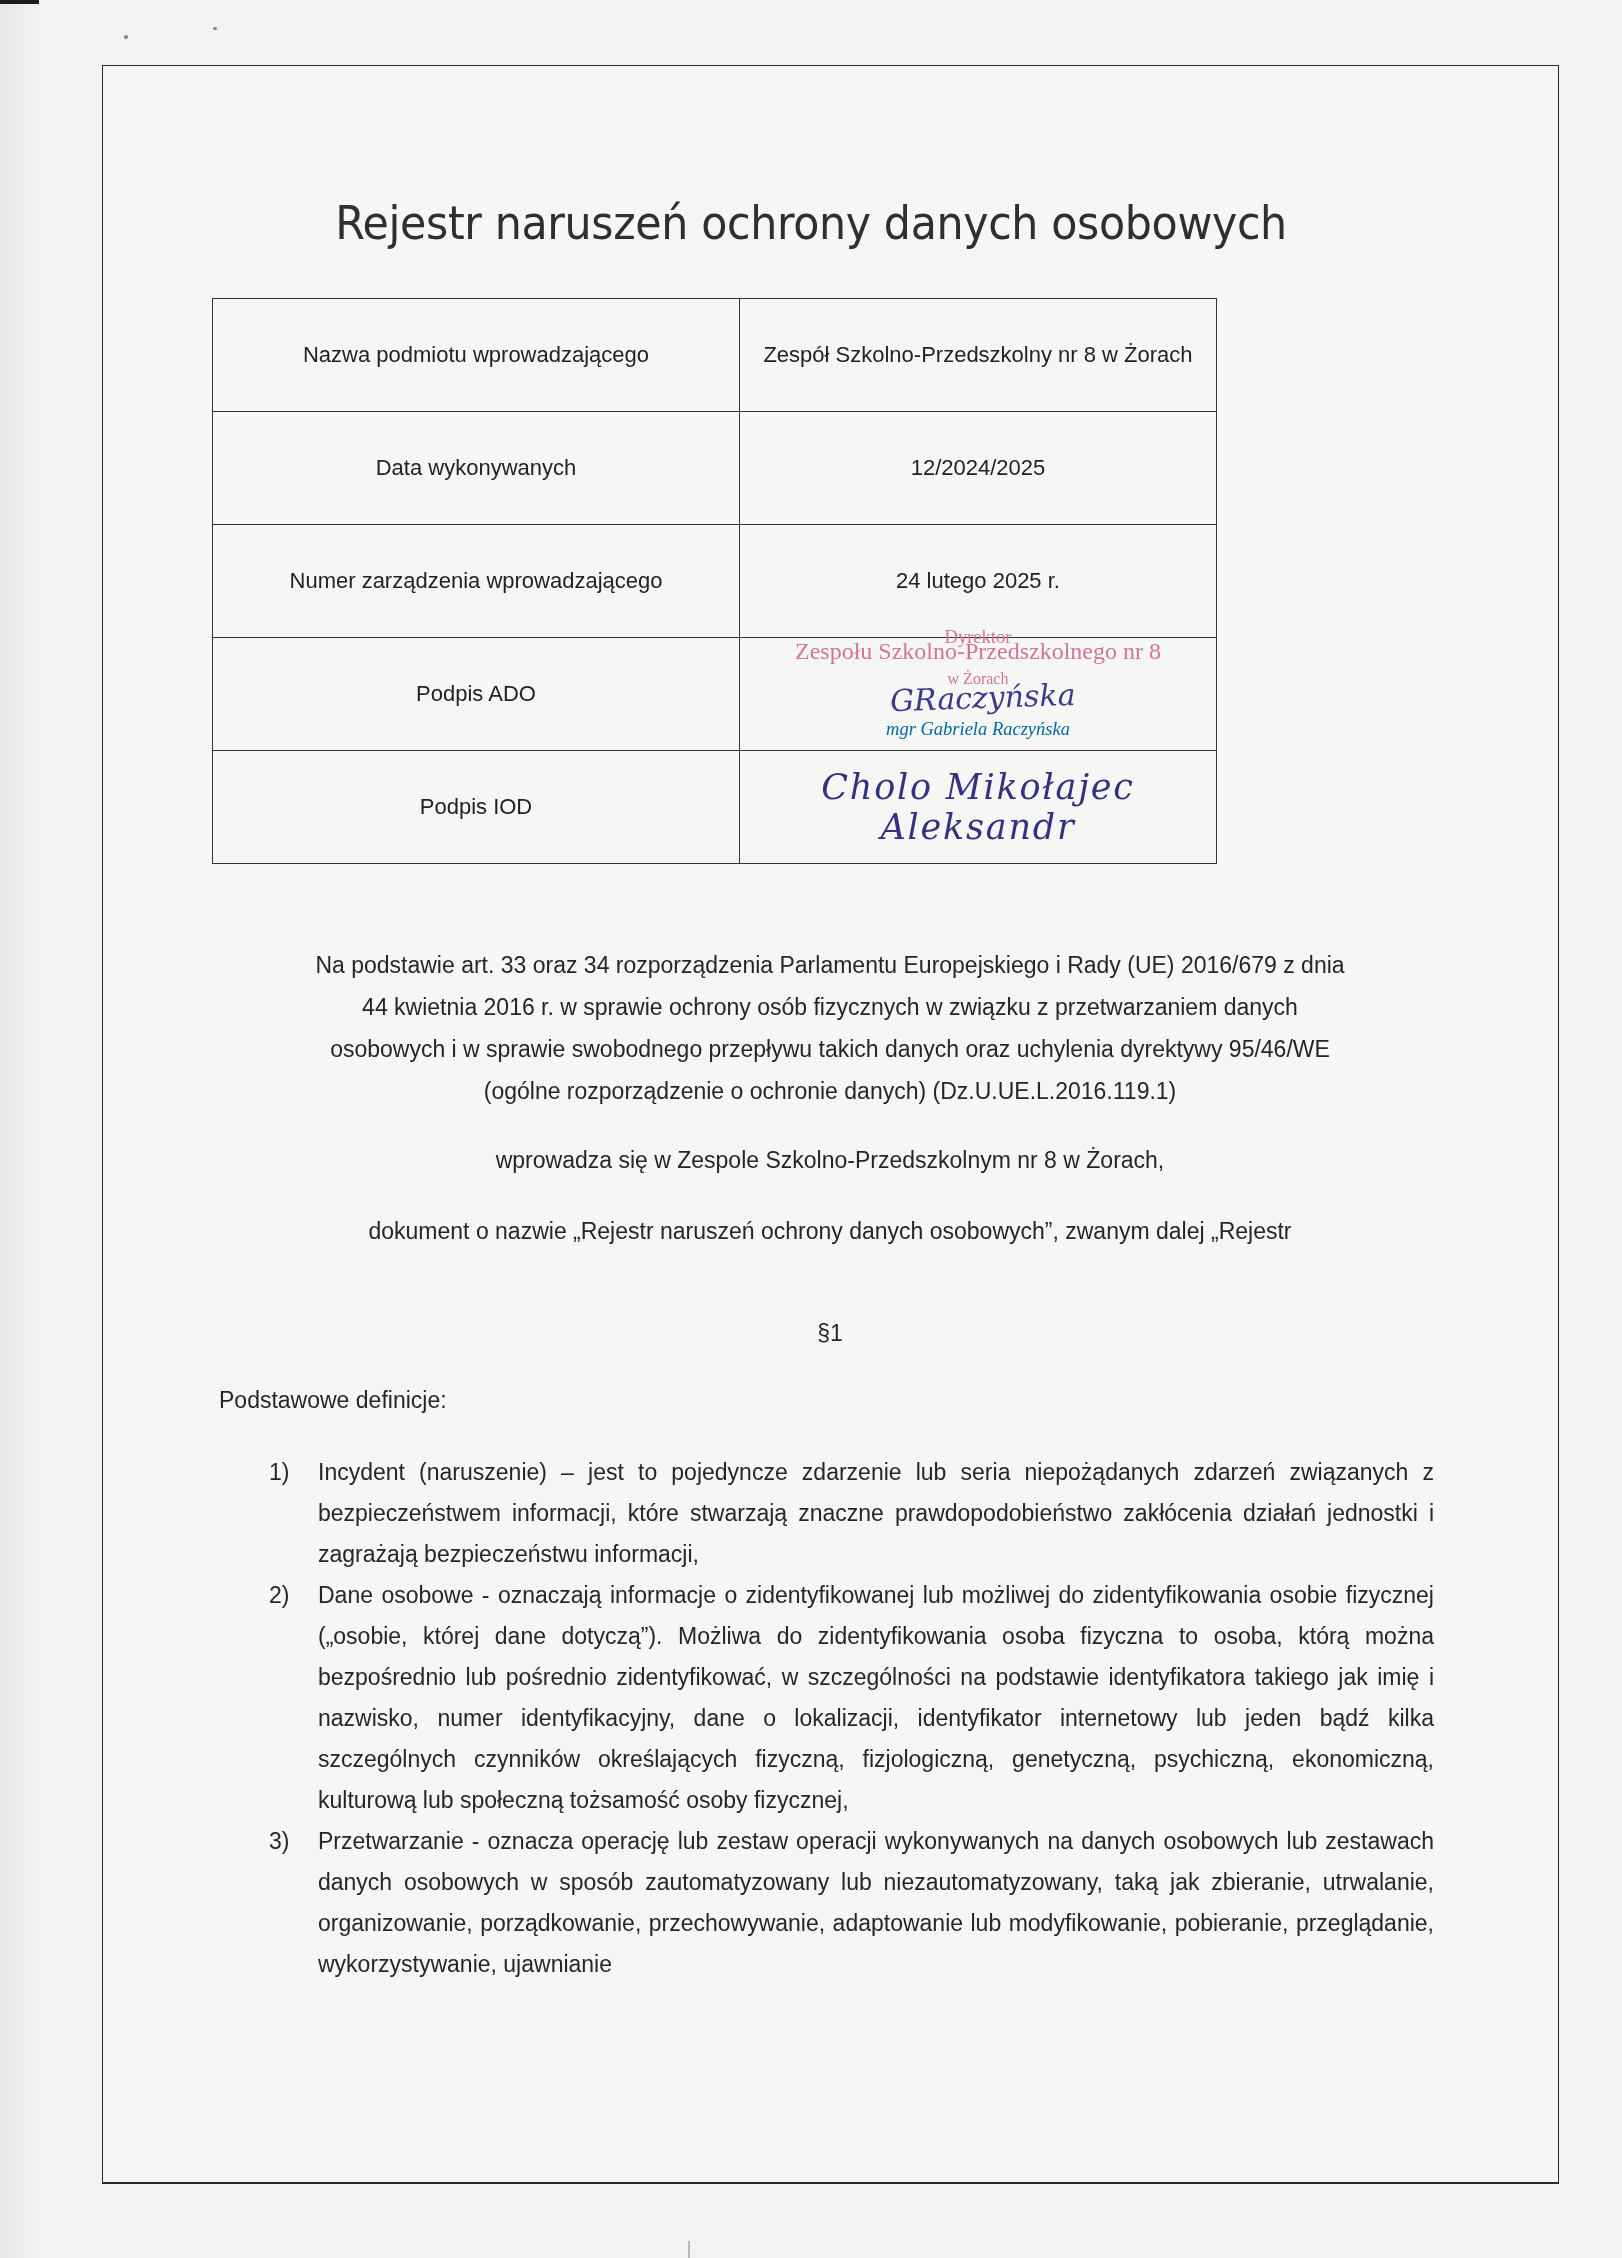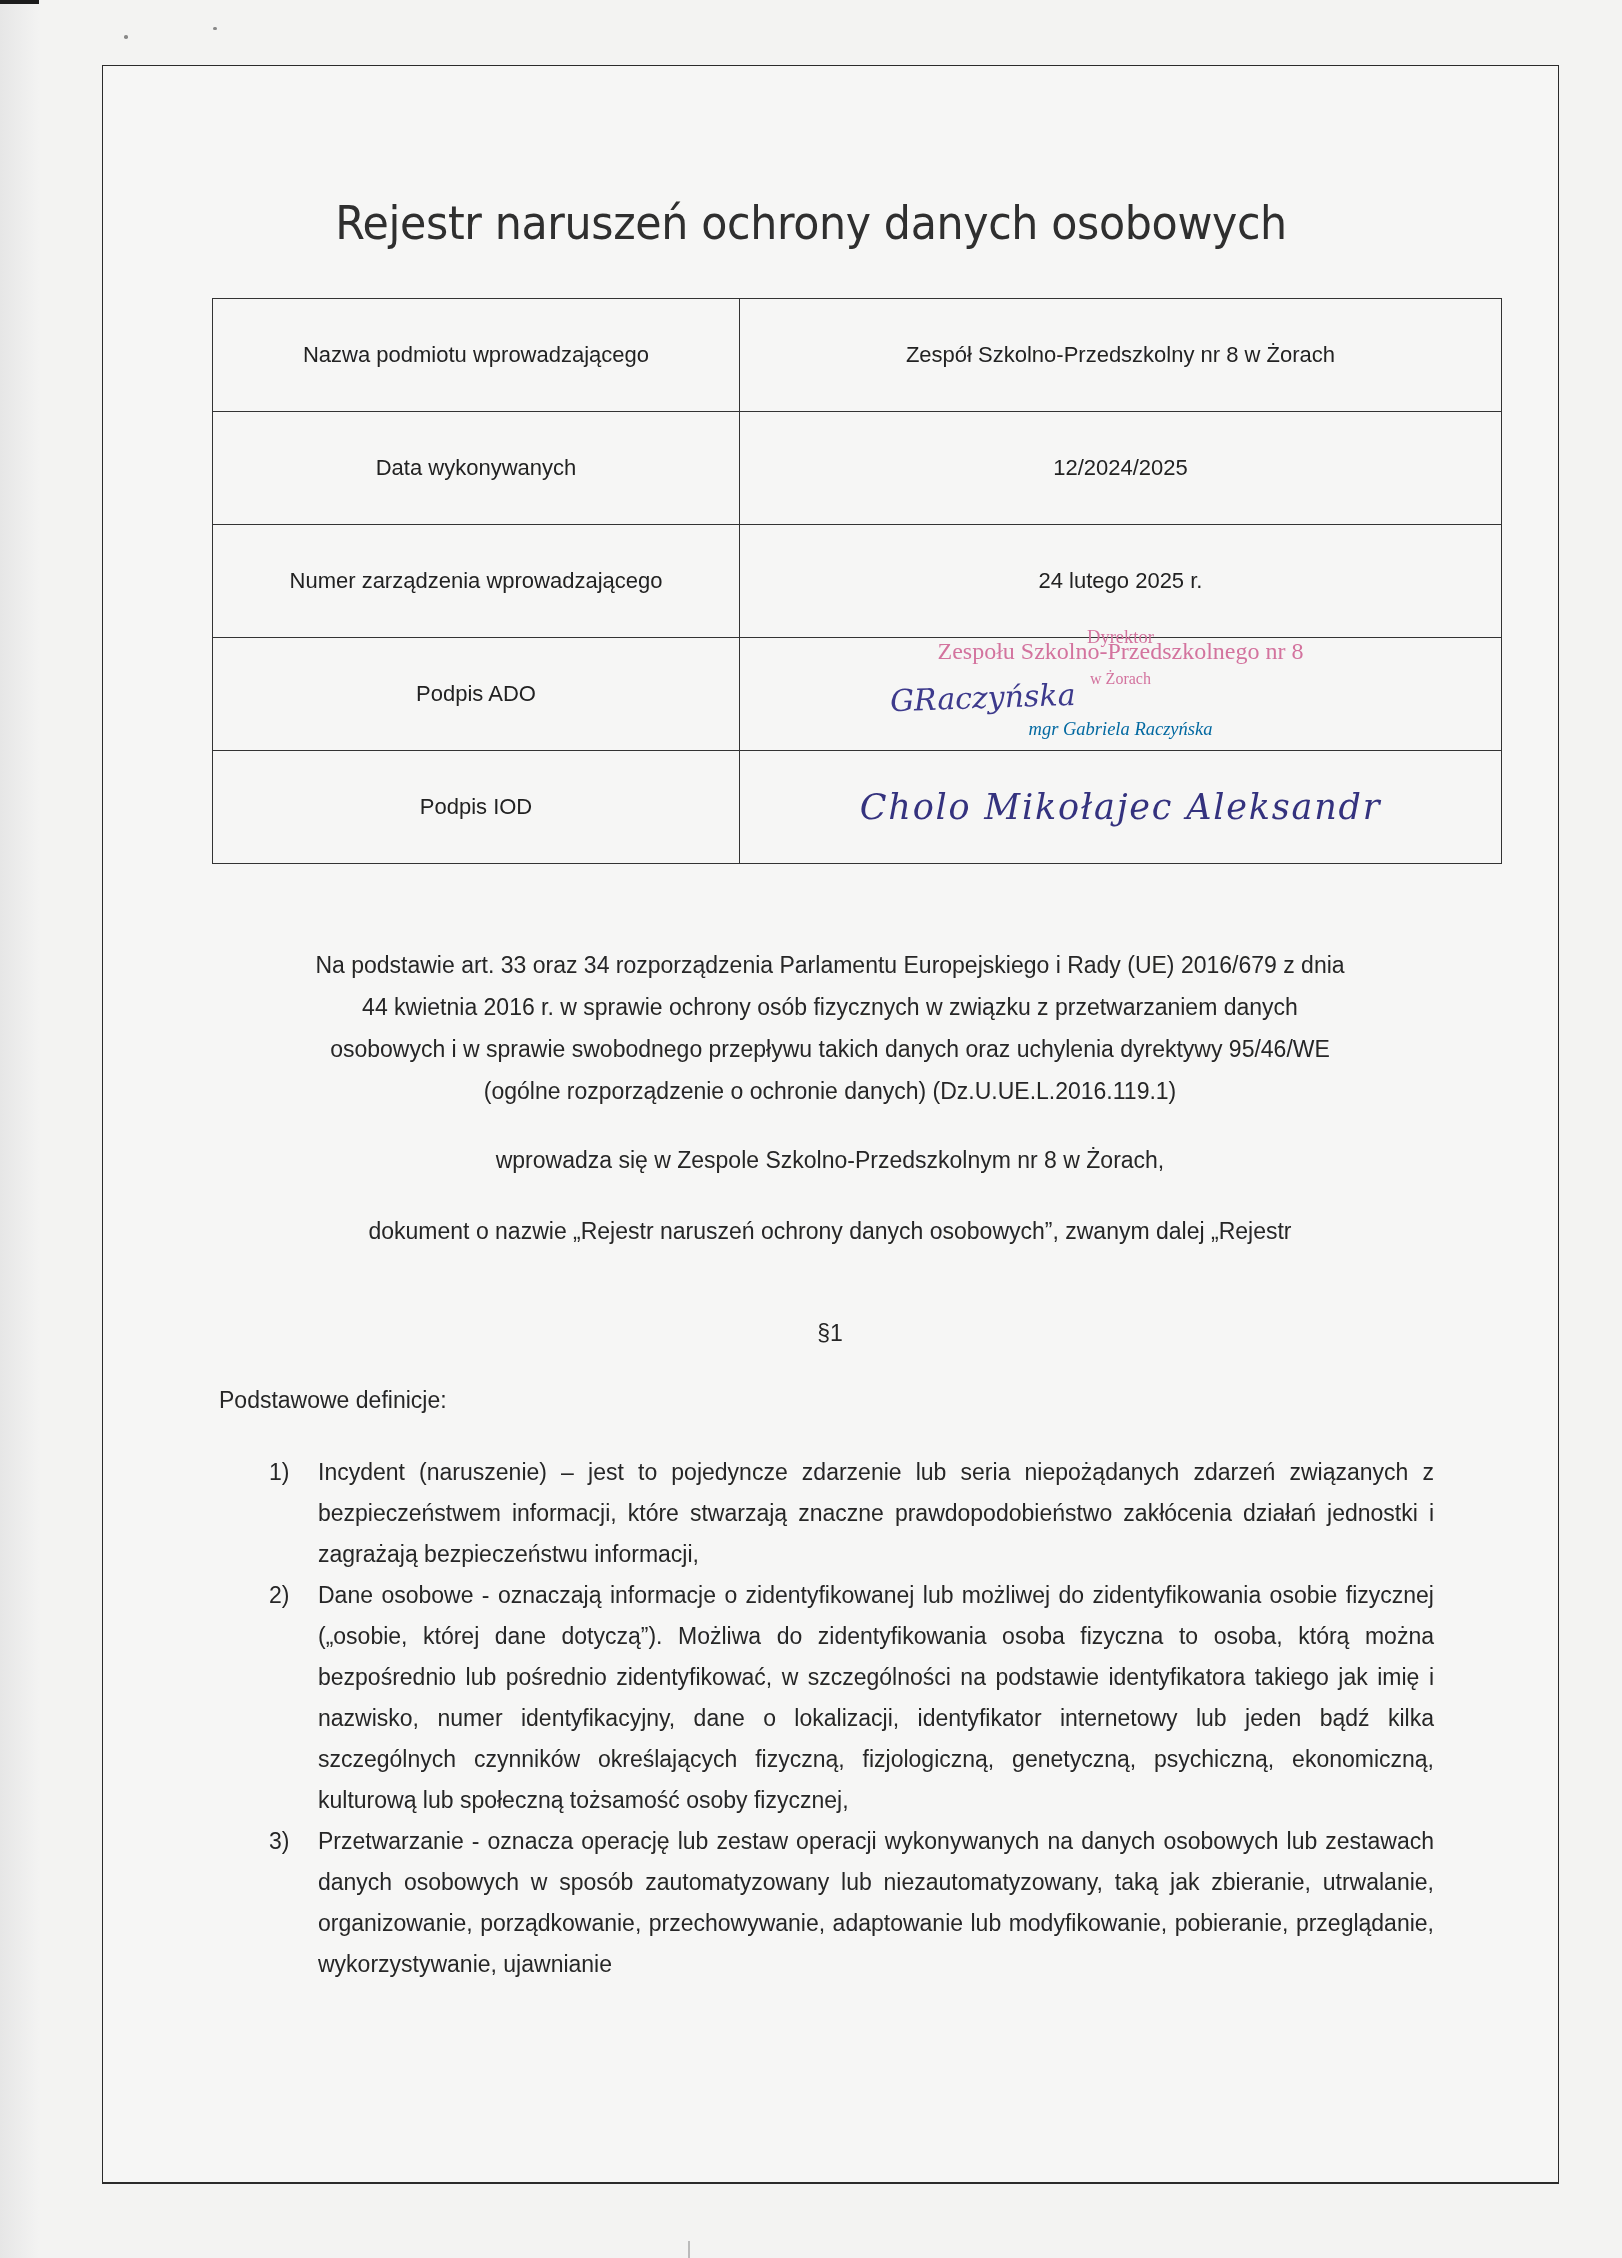--- a/index.html
+++ b/index.html
@@ -16,21 +16,21 @@
       position: absolute; left: 102px; top: 65px; width: 1457px; height: 2119px;
       border: 1.8px solid #2b2b2b; border-bottom-width: 2.6px; box-sizing: border-box;
       background: #f6f6f5;
     }
     .title {
       position: absolute; left: 0; right: 0; top: 196px; text-align: center;
       font-family: "DejaVu Sans", sans-serif; font-size: 46px; color: #2f2f2f; letter-spacing: -0.4px;
       transform: scaleX(0.93);
     }
     table.meta {
-      position: absolute; left: 212px; top: 298px; width: 1290px;
+      position: absolute; left: 212px; top: 298px; width: 1005px;
       border-collapse: collapse; table-layout: fixed;
     }
     table.meta td {
       border: 1.8px solid #333; height: 112px; text-align: center; vertical-align: middle;
       font-size: 22px; color: #222; padding: 0;
     }
     table.meta td.label { width: 526px; }
     .stamp { position: relative; height: 112px; }
     .stamp-line { position: absolute; left: 0; right: 0; text-align: center; font-family: "Liberation Serif", serif; color: #d3739e; }
     .stamp .l1 { top: -10.6px; font-size: 18.5px; }

